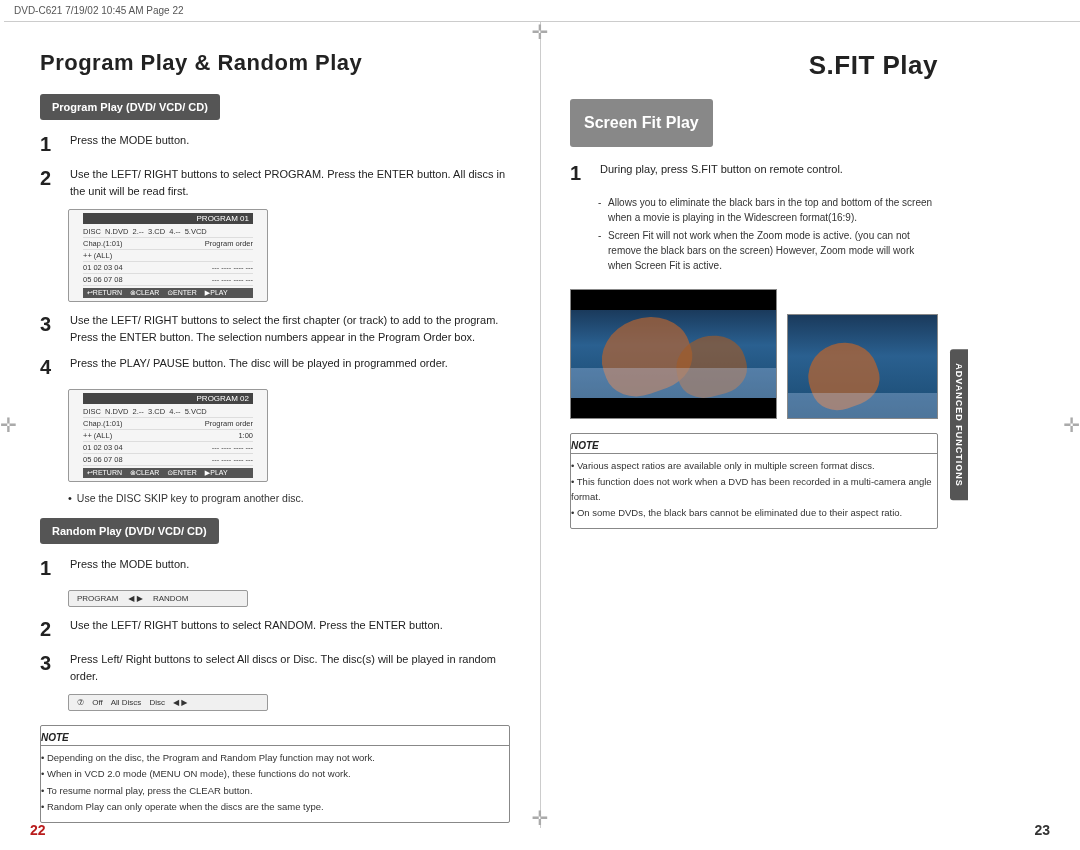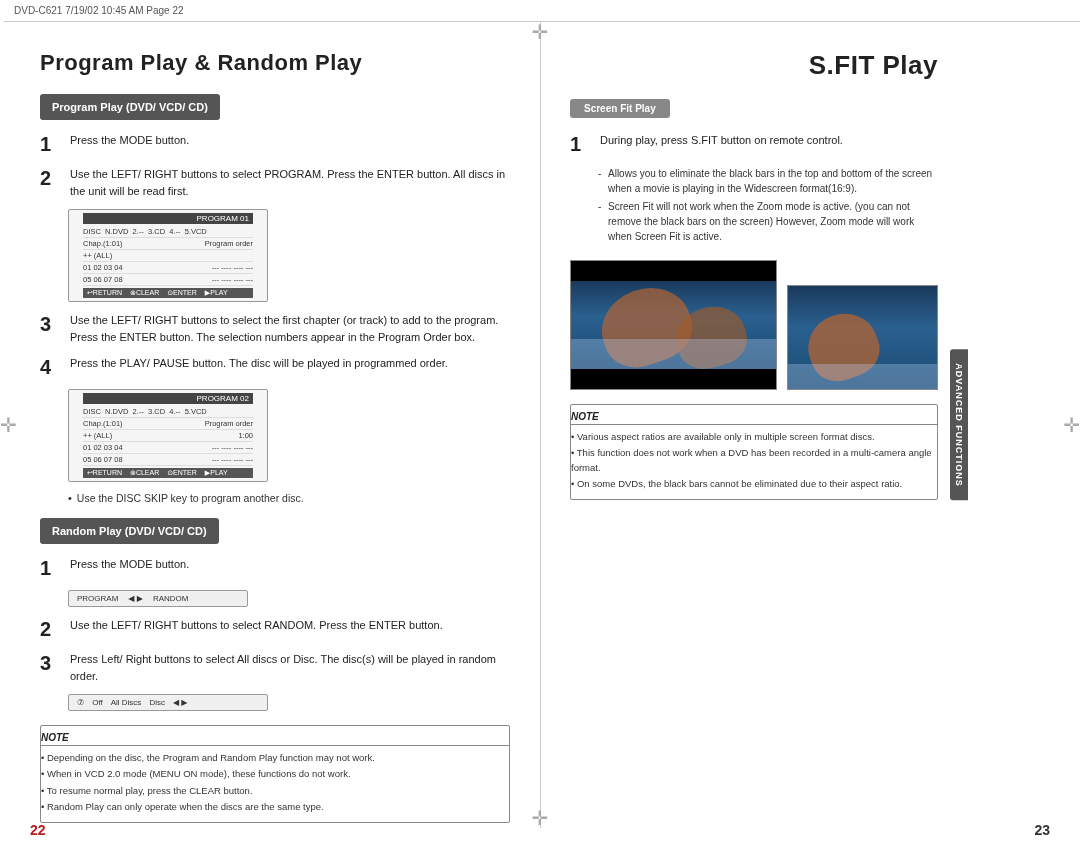--- a/index.html
+++ b/index.html
@@ -100,23 +100,23 @@
       font-size: 11px;
       font-weight: bold;
       padding: 7px 12px;
       border-radius: 3px;
       display: inline-block;
       margin-bottom: 12px;
     }
     .section-header-right {
       background: #888;
       color: #fff;
-      font-size: 10px;
-      font-weight: bold;
-      padding: 4px 14px;
+      font-size: 16px;
+      font-weight: bold;
+      padding: 15px 14px;
       border-radius: 3px;
       display: inline-block;
       margin-bottom: 14px;
     }
 
     
     .steps-container {
       margin-left: 0;
     }
     .step {

